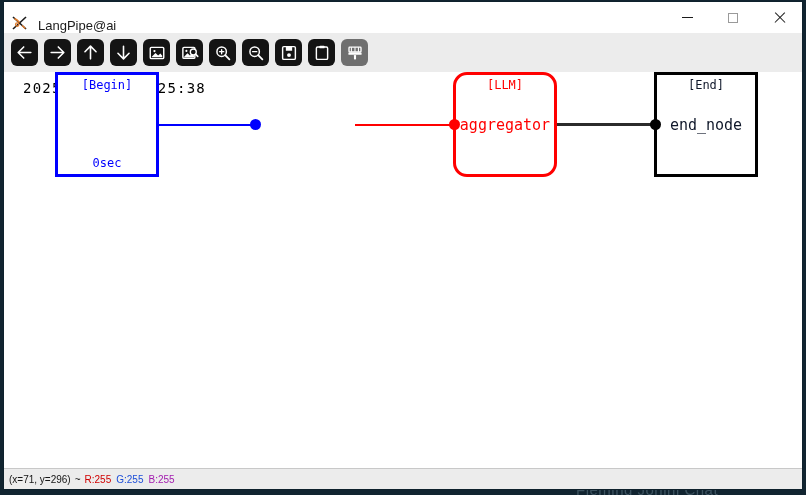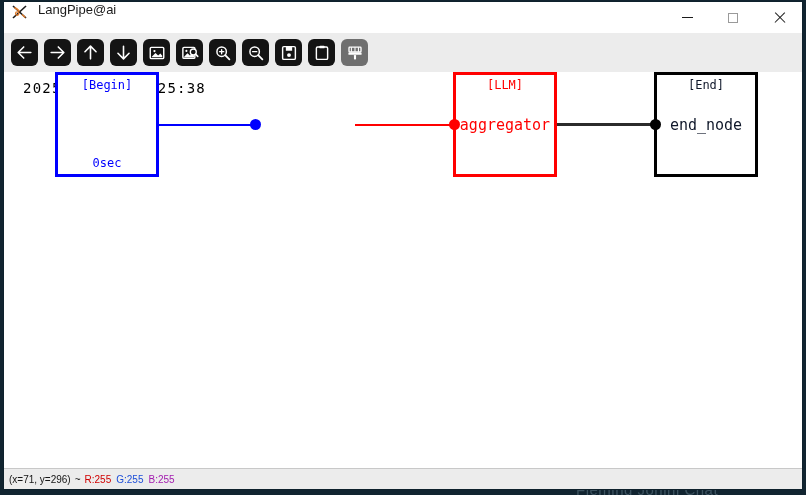--- a/index.html
+++ b/index.html
@@ -37,21 +37,21 @@
     display: flex;
     flex-direction: column;
     overflow: hidden;
   }
 
   
   .titlebar {
     height: 31px;
     background: #ffffff;
     display: flex;
-    align-items: flex-start;
+    align-items: flex-end;
     flex: 0 0 auto;
     position: relative;
   }
   .title-icon {
     width: 20px; height: 20px;
     margin-left: 6px;
     flex: 0 0 auto;
     display: block;
   }
   .title-text {
@@ -332,21 +332,21 @@
       <div class="edge" style="left:152px; top:52px; width:103px;"></div>
       <div class="edge red" style="left:351px; top:52px; width:103px;"></div>
       <div class="edge black" style="left:550px; top:51px; width:105px;"></div>
 
       <div class="node" style="left:51px; top:0px;">
         <div class="ntype">[Begin]</div>
         <div class="ntime">0sec</div>
       </div>
 
 
-      <div class="node red" style="left:449px; top:0px;">
+      <div class="node red" style="left:449px; top:0px;border-radius:14px;">
         <div class="ntype">[LLM]</div>
         <div class="nlabel">aggregator</div>
         <div class="ntime"></div>
       </div>
 
       <div class="node black" style="left:650px; top:0px;">
         <div class="ntype">[End]</div>
         <div class="nlabel">end_node</div>
         <div class="ntime"></div>
       </div>

